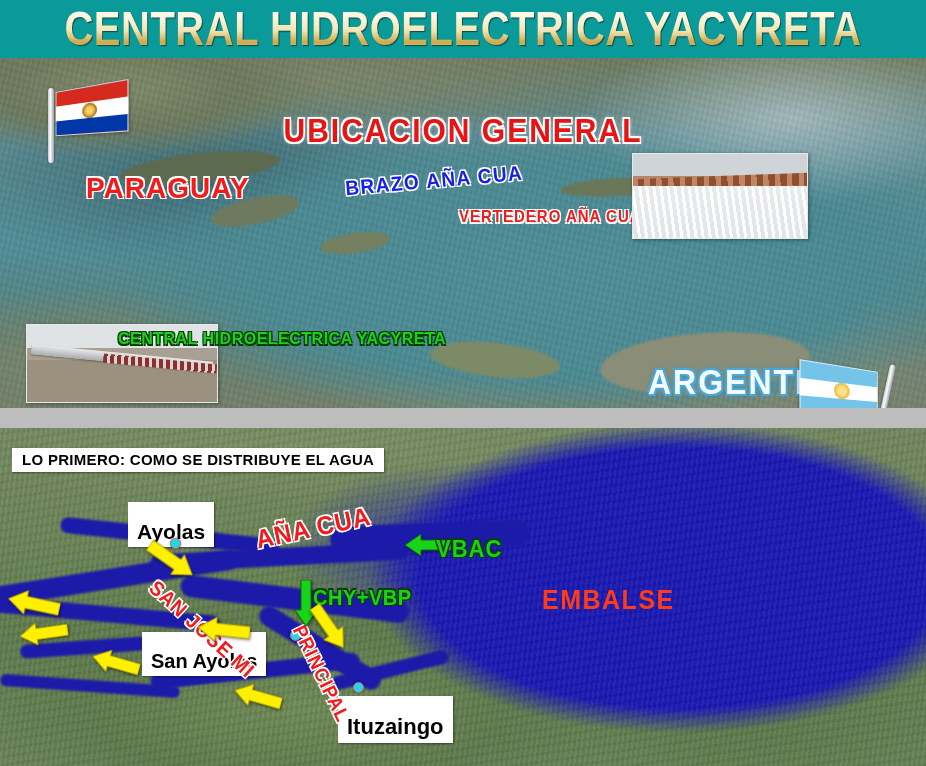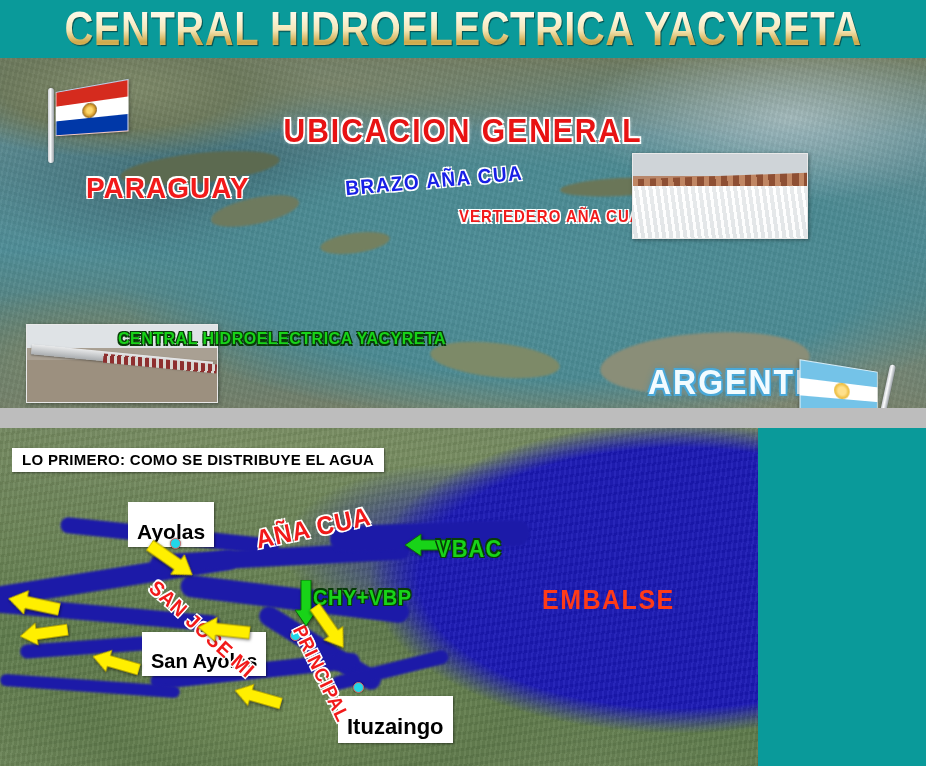--- a/index.html
+++ b/index.html
@@ -161,21 +161,21 @@
   }
 
   
   .divider{
     position:absolute; left:0; top:408px; width:926px; height:20px;
     background:#bdbdbd;
   }
 
   
   .panel-bot{
-    position:absolute; left:0; top:428px; width:758px; height:338px;
+    position:absolute; left:0; top:428px; width:926px; height:338px;
     overflow:hidden; background:#6d8a5c;
   }
   .sat-bot{
     position:absolute; inset:0;
     background:
       
       radial-gradient(ellipse 420px 210px at 680px 150px, #1a18b4 0%, #1a18b4 62%, rgba(26,24,180,0) 74%),
       radial-gradient(ellipse 260px 120px at 470px 120px, #1a18b4 0%, rgba(26,24,180,0) 72%),
       
       radial-gradient(ellipse 420px 150px at 300px 280px, #6f8a55 0%, #5f7a4b 50%, rgba(95,122,75,0) 80%),

